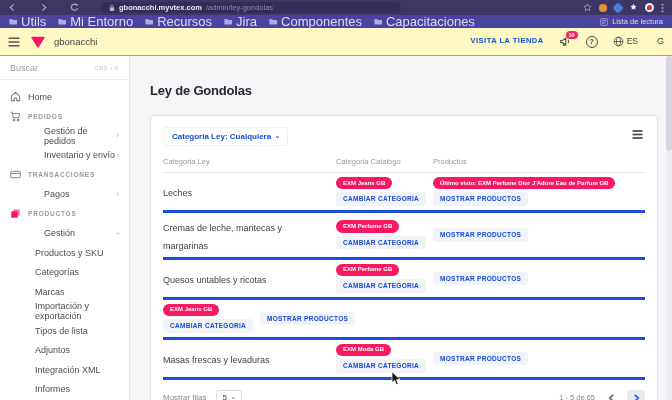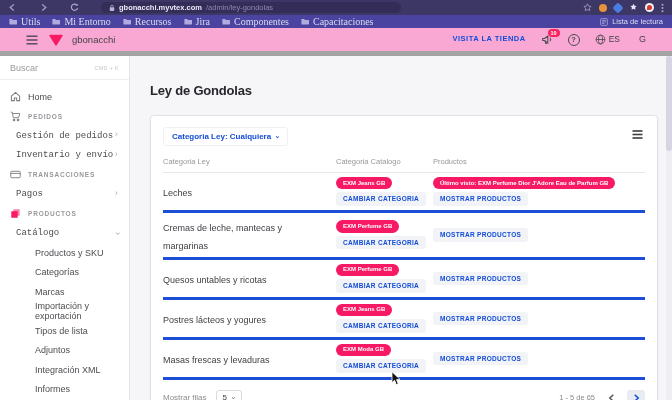--- a/index.html
+++ b/index.html
@@ -8,45 +8,45 @@
 
   
   .url-bar { height:15px; background:#3d3765; display:flex; align-items:center; padding:0 8px; gap:22px; }
   .nav-ic { color:#aba6cc; display:flex; align-items:center; }
   .url-pill { background:#332d58; border-radius:7px; height:11px; width:300px; display:flex; align-items:center; padding:0 8px; gap:4px; }
   .url-domain { color:#ebe9f7; font-size:7.5px; font-weight:bold; line-height:1; }
   .url-path { color:#8d88b2; font-size:7.5px; line-height:1; }
   .chrome-right { margin-left:auto; display:flex; align-items:center; gap:7px; }
   .ext-dot { width:8px; height:8px; border-radius:50%; }
   .bookmarks-bar { height:13px; background:#4a44a0; display:flex; align-items:center; padding:0 9px; gap:12px; }
-  .bm-item { display:flex; align-items:center; gap:4px; color:#dcdaf2; font-size:10px; line-height:1;font-family:Liberation Serif, serif; }
+  .bm-item { display:flex; align-items:center; gap:4px; color:#dcdaf2; font-size:13px; line-height:1; }
   .bm-item svg { color:#b0aade; }
   .reading { margin-left:auto; display:flex; align-items:center; gap:4px; color:#dcdaf2; font-size:7.5px; }
 
   
-  .admin-header { height:28px; background:#f9a8d4; border-bottom:5px solid #a3a3a3; display:flex; align-items:center; padding:0 26px; }
+  .admin-header { height:28px; background:#fef9c3; border-bottom:1px solid #a3a3a3; display:flex; align-items:center; padding:0 8px; }
   .account-name { font-size:9.5px; color:#3f3f43; font-weight:500; margin-left:9px; }
   .hamburger { display:flex; margin-right:11px; }
   .hdr-right { margin-left:auto; display:flex; align-items:flex-start; gap:15px; }
   .visit-store { color:#134CD8; font-weight:bold; font-size:7.5px; letter-spacing:0.5px; }
   .megaphone-wrap { position:relative; display:flex; }
   .notif-badge { position:absolute; top:-5px; right:-7px; background:#f8245f; color:#fff; font-size:5.5px; font-weight:bold; padding:1px 3px; border-radius:6px; line-height:1.2; }
   .help-circle { width:12px; height:12px; border:1.1px solid #4a4a4f; border-radius:50%; color:#4a4a4f; font-size:7.5px; font-weight:bold; display:flex; align-items:center; justify-content:center; }
   .locale { display:flex; align-items:center; gap:3px; color:#3f3f43; font-size:8.5px; }
   .avatar-g { font-size:9px; color:#3f3f43; margin-left:4px; }
 
   
   .body-row { display:flex; height:344px; }
   .sidebar { width:130px; min-width:130px; background:#fff; border-right:1px solid #e4e4e7; overflow:hidden; }
   .search-row { height:24px; border-bottom:1px solid #ededf0; display:flex; align-items:center; justify-content:space-between; padding:0 10px; }
   .search-ph { color:#9b9b9f; font-size:9px; }
   .search-hint { color:#c7c7cb; font-size:5.5px; letter-spacing:0.3px; }
   .nav { padding-top:7px; }
   .nav-row { height:19.5px; display:flex; align-items:center; padding:0 10px; }
-  .nav-row.link { padding-left:16px;font-family:Liberation Mono, monospace; }
+  .nav-row.link { padding-left:44px; }
   .nav-row.sublink { padding-left:35px; }
   .nav-icon { width:12px; margin-right:6px; display:flex; align-items:center; color:#7c7c82; }
   .section-label { font-size:6.5px; letter-spacing:0.8px; color:#98989c; font-weight:600; }
   .nav-label { color:#4c4d51; font-size:9px; }
   .chev { margin-left:auto; color:#b3b3b8; font-size:9px; line-height:1; }
   .chev.down { transform:rotate(90deg); }
 
   
   .main { flex:1; background:#f6f5f8; padding:0 14px 0 20px; position:relative; overflow:hidden; }
   .page-title { margin-top:27px; font-size:13px; font-weight:bold; color:#26262b; letter-spacing:-0.2px; }
@@ -289,21 +289,21 @@
         <div class="nav-row section">
           <span class="nav-icon">
             <svg width="11" height="11" viewBox="0 0 12 12">
               <rect x="3.6" y="1.4" width="7" height="7" rx="0.6" fill="#F71963" opacity="0.55"></rect>
               <rect x="1.4" y="3.6" width="7" height="7" rx="0.6" fill="#F71963"></rect>
             </svg>
           </span>
           <span class="section-label">PRODUCTOS</span>
         </div>
         <div class="nav-row link">
-          <span class="nav-label">Catálogo</span>
+          <span class="nav-label">Gestión</span>
           <span class="chev down">›</span>
         </div>
         <div class="nav-row sublink">
           <span class="nav-label">Productos y SKU</span>
         </div>
         <div class="nav-row sublink">
           <span class="nav-label">Categorías</span>
         </div>
         <div class="nav-row sublink">
           <span class="nav-label">Marcas</span>
@@ -373,21 +373,20 @@
             <div class="c1"><span class="cat-name">Quesos untables y ricotas</span></div>
             <div class="c2 stack">
               <span class="badge">EXM Perfume GB</span>
               <span class="btn-light">CAMBIAR CATEGORIA</span>
             </div>
             <div class="c3 stack">
               <span class="btn-light">MOSTRAR PRODUCTOS</span>
             </div>
           </div>
           <div class="trow">
-            <div class="c1"><span class="cat-name">Postres lácteos y yogures</span></div>
             <div class="c2 stack">
               <span class="badge">EXM Jeans GB</span>
               <span class="btn-light">CAMBIAR CATEGORIA</span>
             </div>
             <div class="c3 stack">
               <span class="btn-light">MOSTRAR PRODUCTOS</span>
             </div>
           </div>
           <div class="trow">
             <div class="c1"><span class="cat-name">Masas frescas y levaduras</span></div>

